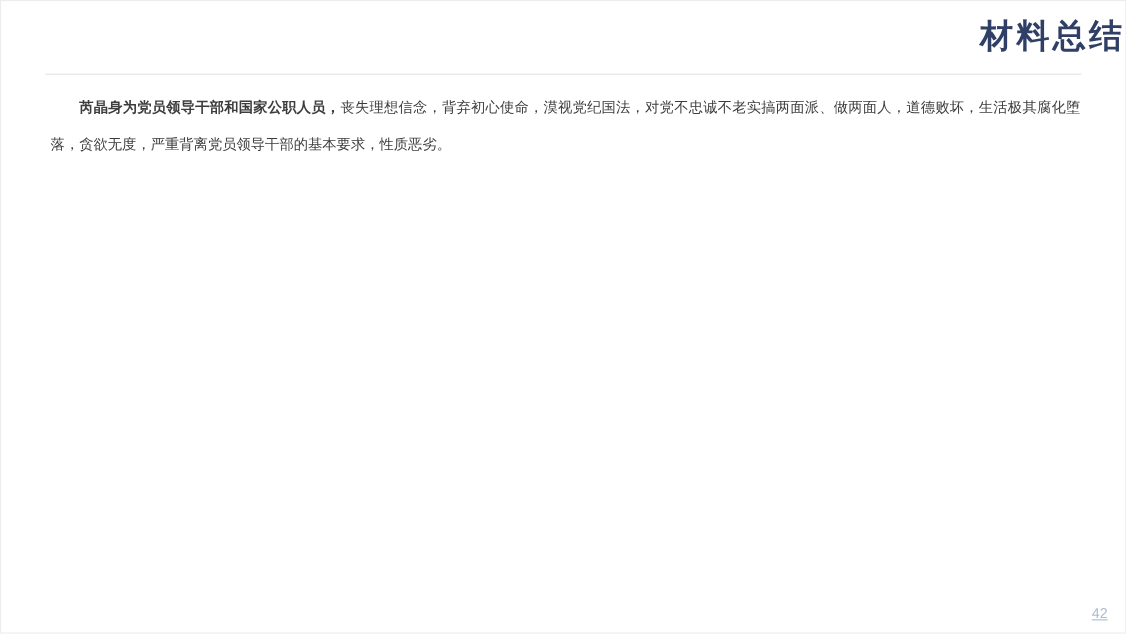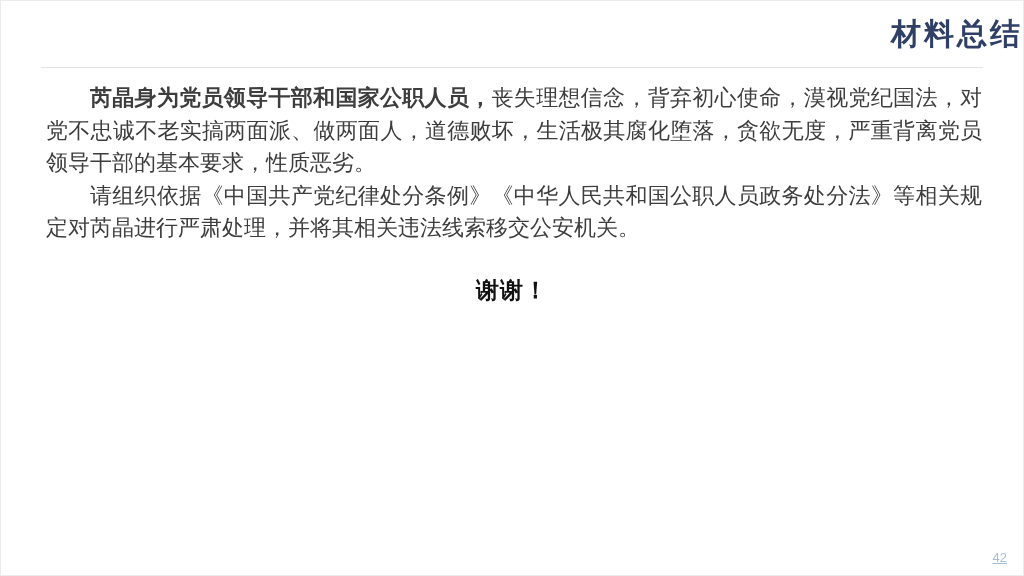--- a/index.html
+++ b/index.html
@@ -28,21 +28,21 @@
     line-height: 36px;
   }
   .title-divider {
     border: none;
     border-top: 1px solid var(--divider-color, #e3e3e3);
     margin: 15px 40px 0 40px;
   }
   .body-text {
     margin: 14px 41px 0 45px;
     color: var(--body-color, #3d3d3d);
-    font-size: 22px;
+    font-size: 13px;
     line-height: 32.5px;
     text-align: justify;
   }
   .body-text p {
     margin: 0;
     text-indent: 2em;
   }
   .lead {
     font-weight: bold;
   }
@@ -67,20 +67,18 @@
 <body>
 
 <div class="slide">
 
   <div class="slide-title">材料总结</div>
 
   <hr class="title-divider">
 
   <div class="body-text">
     <p><span class="lead">芮晶身为党员领导干部和国家公职人员，</span><span>丧失理想信念，背弃初心使命，漠视党纪国法，对党不忠诚不老实搞两面派、做两面人，道德败坏，生活极其腐化堕落，贪欲无度，严重背离党员领导干部的基本要求，性质恶劣。</span></p>
-    <p><span class="lead"></span><span>请组织依据《中国共产党纪律处分条例》《中华人民共和国公职人员政务处分法》等相关规定对芮晶进行严肃处理，并将其相关违法线索移交公安机关。</span></p>
   </div>
 
-  <div class="closing">谢谢！</div>
 
   <div class="page-number">42</div>
 
 </div>
 
 </body></html>

